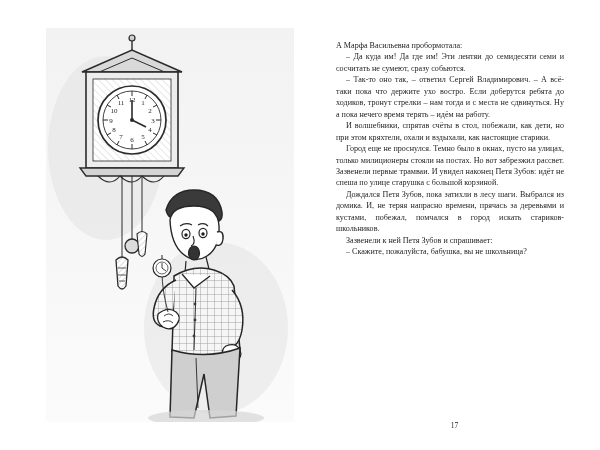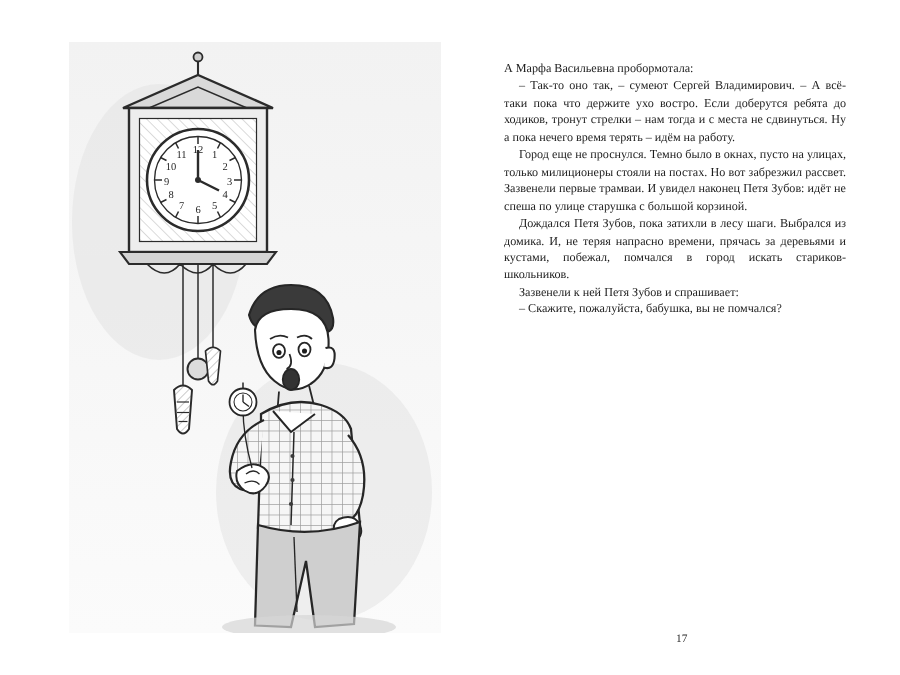--- a/index.html
+++ b/index.html
@@ -233,22 +233,24 @@
         </g>
 
         <ellipse cx="160" cy="390" rx="58" ry="8" fill="#d5d5d5" stroke="none" opacity="0.7"></ellipse>
       </svg>
     </div>
   </div>
 
   <div class="text-col">
     <div class="body-text">
       <p class="noindent">А Марфа Васильевна пробормотала:</p>
-      <p>– Так-то оно так, – сумеют Сергей Владимирович. – А всё-таки пока что держите ухо востро. Если доберутся ребята до ходиков, тронут стрелки – нам тогда и с места не сдвинуться. Ну а пока нечего время терять – идём на работу.</p>
+      <p>– Да куда им! Да где им! Эти лентяи до семидесяти семи и сосчитать не сумеют, сразу собьются.</p>
+      <p>– Так-то оно так, – ответил Сергей Владимирович. – А всё-таки пока что держите ухо востро. Если доберутся ребята до ходиков, тронут стрелки – нам тогда и с места не сдвинуться. Ну а пока нечего время терять – идём на работу.</p>
+      <p>И волшебники, спрятав счёты в стол, побежали, как дети, но при этом кряхтели, охали и вздыхали, как настоящие старики.</p>
       <p>Город еще не проснулся. Темно было в окнах, пусто на улицах, только милиционеры стояли на постах. Но вот забрезжил рассвет. Зазвенели первые трамваи. И увидел наконец Петя Зубов: идёт не спеша по улице старушка с большой корзиной.</p>
       <p>Дождался Петя Зубов, пока затихли в лесу шаги. Выбрался из домика. И, не теряя напрасно времени, прячась за деревьями и кустами, побежал, помчался в город искать стариков-школьников.</p>
       <p>Зазвенели к ней Петя Зубов и спрашивает:</p>
-      <p>– Скажите, пожалуйста, бабушка, вы не помчался?</p>
+      <p>– Скажите, пожалуйста, бабушка, вы не школьница?</p>
     </div>
     <div class="folio">17</div>
   </div>
 
 </div>
 
 </body></html>

